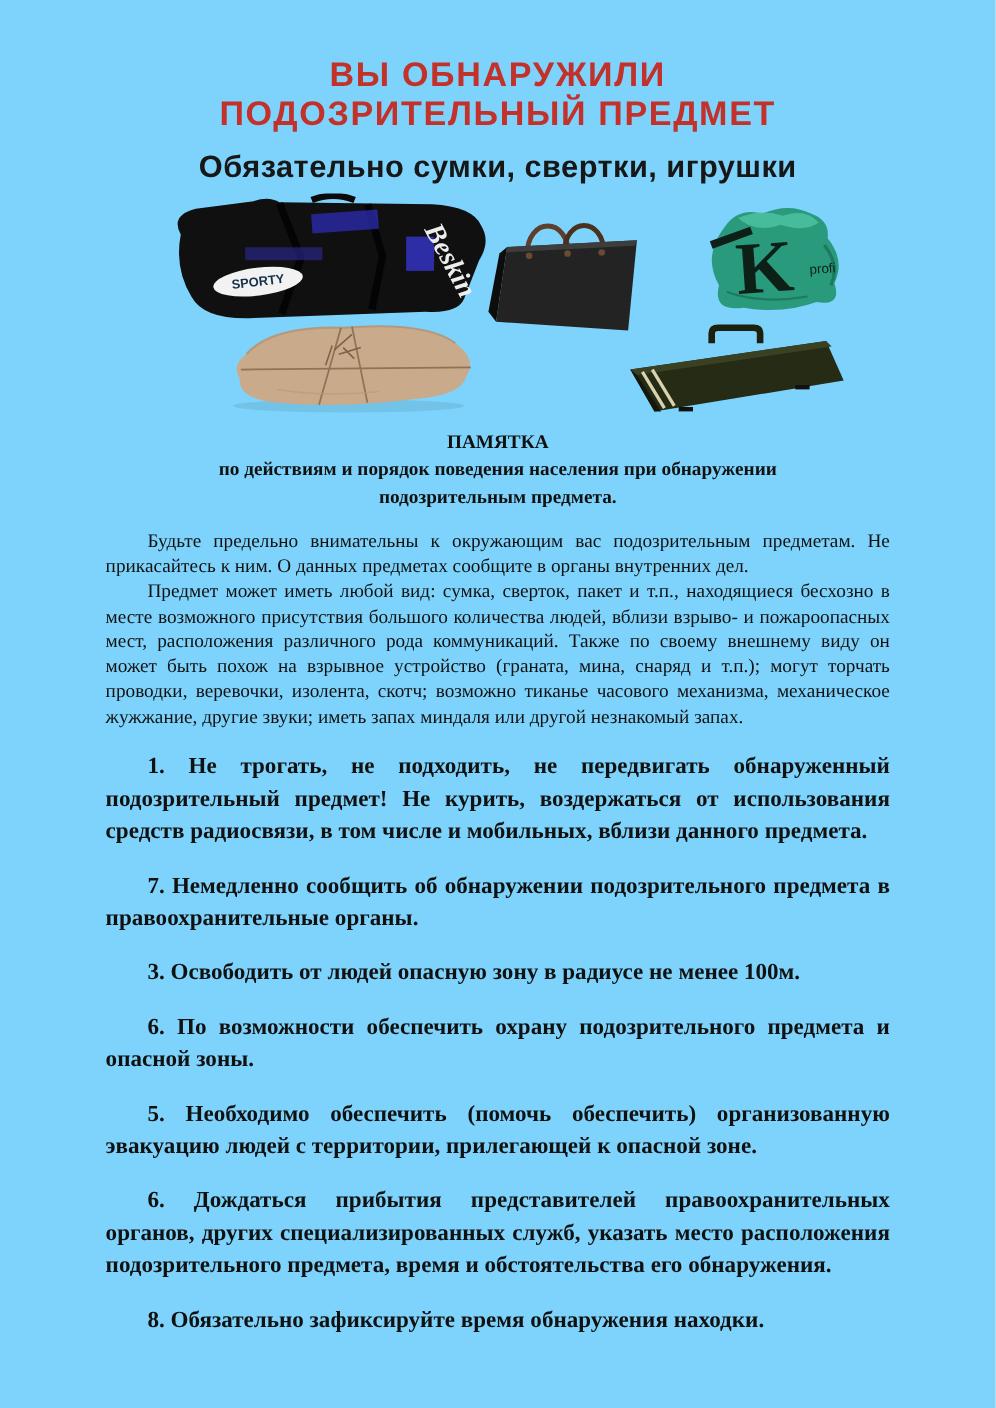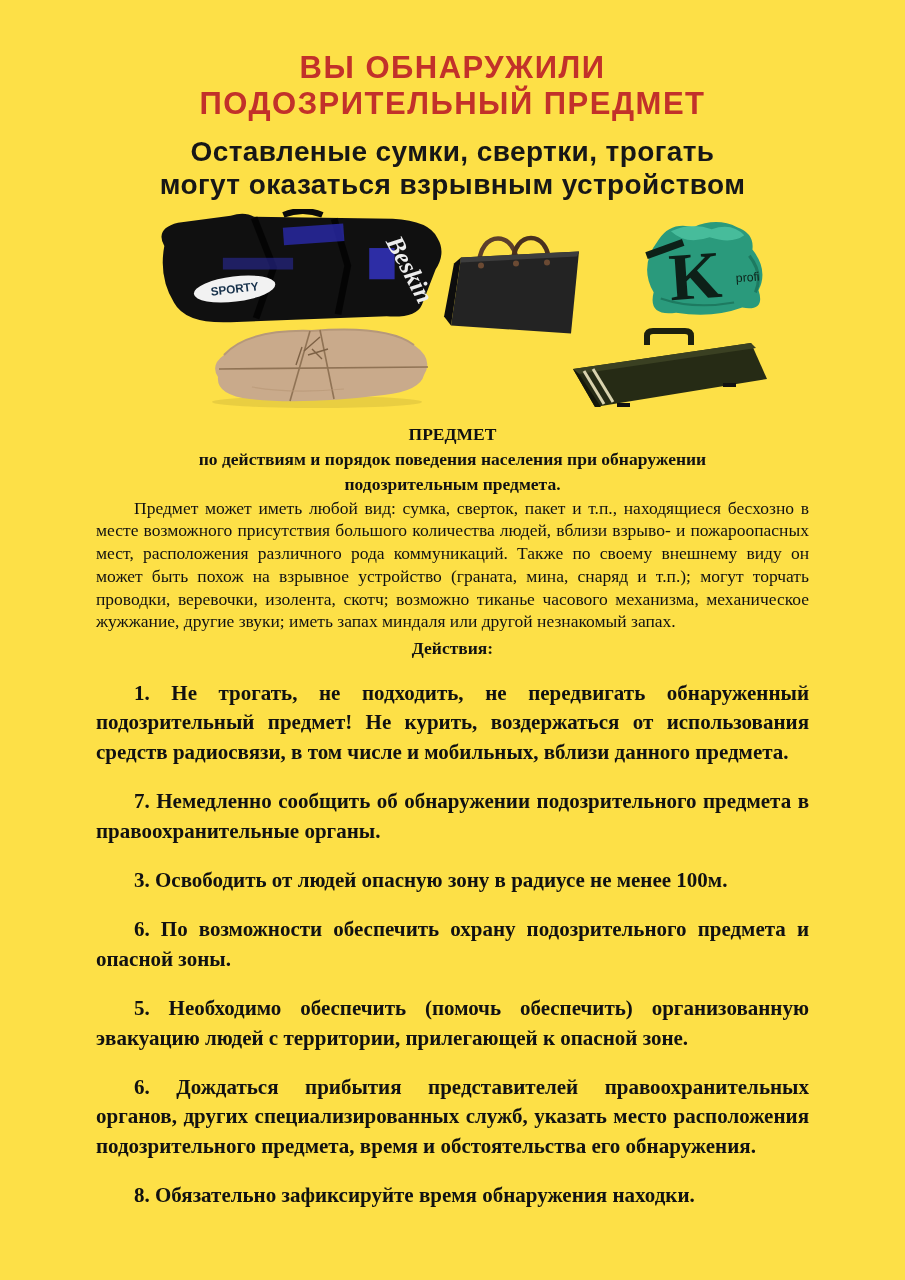--- a/index.html
+++ b/index.html
@@ -1,17 +1,17 @@
 <!DOCTYPE html>
 <html lang="ru"><head>
 <meta charset="utf-8">
 <style>
   html,body{margin:0;padding:0;background:#e8e8e8;}
   .page{
-    width:905px;height:1280px;background:#fde047;margin:0 auto;
+    width:905px;height:1280px;background:#7dd3fc;margin:0 auto;
     position:relative;overflow:hidden;color:#111;
     font-family:"Liberation Serif", serif;
   }
   
   .header{padding-top:50px;text-align:center;}
   .title{
     font-family:"Liberation Sans", sans-serif;font-weight:bold;
     font-size:31px;line-height:1.16;letter-spacing:1.5px;color:#c2312a;
   }
   .subtitle{
@@ -43,22 +43,21 @@
 <body>
 
 <div class="page">
 
   <div class="header">
     <div class="title" style="color: rgb(194, 49, 42);">
       <div>ВЫ ОБНАРУЖИЛИ</div>
       <div>ПОДОЗРИТЕЛЬНЫЙ ПРЕДМЕТ</div>
     </div>
     <div class="subtitle">
-      <div>Оставленые сумки, свертки, трогать</div>
-      <div>могут оказаться взрывным устройством</div>
+      <div>Обязательно сумки, свертки, игрушки</div>
     </div>
   </div>
 
   <div class="collage">
 
     <div class="fig fig-sports">
       <svg viewBox="0 0 330 125">
         <path d="M28,38 Q18,20 42,14 L96,7 Q110,2 120,8 L262,10 Q300,12 308,30 Q317,45 306,62 L292,98 Q286,112 256,110 L96,116 Q50,118 38,96 Q22,70 28,38 Z" fill="#101010"></path>
         <path d="M150,6 Q170,-2 190,6" stroke="#0a0a0a" stroke-width="6" fill="none"></path>
         <path d="M120,9 L140,60 L122,112" stroke="#000" stroke-width="7" fill="none" opacity="0.7"></path>
@@ -119,29 +118,29 @@
         <line x1="29" y1="50" x2="49" y2="83" stroke="#d9d3ae" stroke-width="3"></line>
         <line x1="38" y1="48" x2="58" y2="81" stroke="#d9d3ae" stroke-width="3"></line>
         <rect x="62" y="82" width="13" height="4" fill="#111"></rect>
         <rect x="168" y="62" width="13" height="4" fill="#111"></rect>
       </svg>
     </div>
   </div>
 
   <div class="content">
     <div class="memo-head">
-      <div>ПРЕДМЕТ</div>
+      <div>ПАМЯТКА</div>
       <div>по действиям и порядок поведения населения при обнаружении</div>
       <div>подозрительным предмета.</div>
     </div>
 
+    <p class="body first">Будьте предельно внимательны к окружающим вас подозрительным предметам. Не прикасайтесь к ним. О данных предметах сообщите в органы внутренних дел.</p>
 
     <p class="body"><span>Предмет может иметь любой вид: сумка, сверток, пакет и т.п., находящиеся бесхозно в месте возможного присутствия большого количества людей, вблизи взрыво- и пожароопасных мест, расположения различного рода коммуникаций. Также по своему внешнему виду он может быть похож на взрывное устройство </span><span class="italic">(граната, мина, снаряд и т.п.);</span><span> могут торчать проводки, веревочки, изолента, скотч; возможно тиканье часового механизма, механическое жужжание, другие звуки; иметь запах миндаля или другой незнакомый запах.</span></p>
 
-    <div class="actions-heading">Действия:</div>
 
     <p class="action">1. Не трогать, не подходить, не передвигать обнаруженный подозрительный предмет! Не курить, воздержаться от использования средств радиосвязи, в том числе и мобильных, вблизи данного предмета.</p>
     <p class="action">7. Немедленно сообщить об обнаружении подозрительного предмета в правоохранительные органы.</p>
     <p class="action">3. Освободить от людей опасную зону в радиусе не менее 100м.</p>
     <p class="action">6. По возможности обеспечить охрану подозрительного предмета и опасной зоны.</p>
     <p class="action">5. Необходимо обеспечить (помочь обеспечить) организованную эвакуацию людей с территории, прилегающей к опасной зоне.</p>
     <p class="action">6. Дождаться прибытия представителей правоохранительных органов, других специализированных служб, указать место расположения подозрительного предмета, время и обстоятельства его обнаружения.</p>
     <p class="action">8. Обязательно зафиксируйте время обнаружения находки.</p>
   </div>
 </div>

